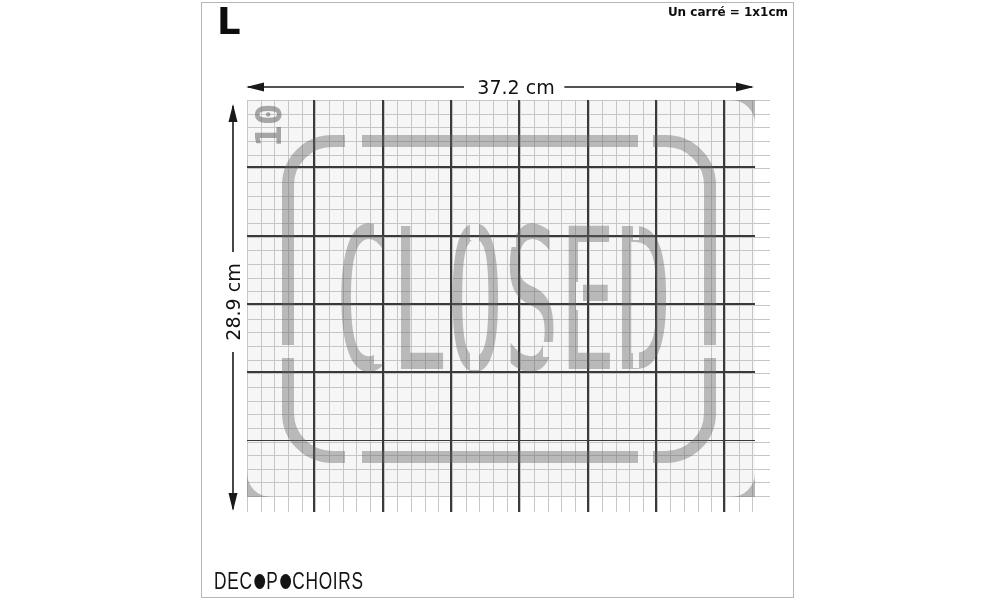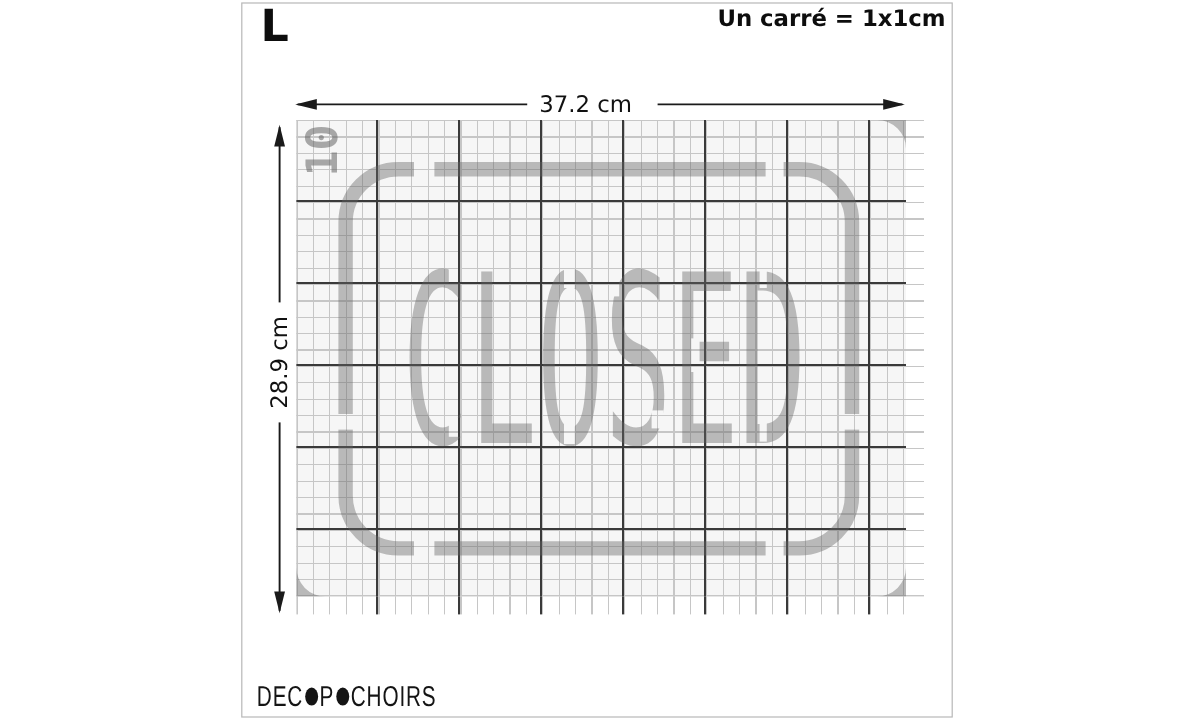--- a/index.html
+++ b/index.html
@@ -1,38 +1,38 @@
 <!DOCTYPE html>
 <html><head>
 <meta charset="utf-8">
 <style>
   html,body{margin:0;padding:0;background:#ffffff;}
   .stage{position:relative;width:1000px;height:600px;background:#ffffff;overflow:hidden;
          font-family:"DejaVu Sans","Liberation Sans",sans-serif;color:#111;}
   .panel{position:absolute;left:201px;top:2px;width:591px;height:594px;
          background:#ffffff;border:1px solid #b7b7b7;}
   .size-letter{position:absolute;left:217px;top:2px;font-size:37px;font-weight:bold;color:#0d0d0d;line-height:1.1;}
-  .scale-note{position:absolute;right:212px;top:5px;font-size:19px;font-weight:bold;color:#0d0d0d;text-align:center;}
+  .scale-note{position:absolute;right:212px;top:5px;font-size:12px;font-weight:bold;color:#0d0d0d;text-align:center;}
   .grid{position:absolute;left:247px;top:100px;width:508px;height:397px;
         background-color:#f6f6f6;
         background-image:
           repeating-linear-gradient(to right, transparent 0 66.5px, #3a3a3a 66.5px 68.3px),
           repeating-linear-gradient(to bottom, transparent 0 66.5px, #3a3a3a 66.5px 68.3px),
           repeating-linear-gradient(to right, #c6c6c6 0 1px, transparent 1px 13.66px),
           repeating-linear-gradient(to bottom, #c6c6c6 0 1px, transparent 1px 13.66px);}
   .grid-fringe-bottom{position:absolute;left:247px;top:497px;width:508px;height:15px;
         background-image:
           repeating-linear-gradient(to right, transparent 0 66.5px, #3a3a3a 66.5px 68.3px),
           repeating-linear-gradient(to right, #c6c6c6 0 1px, transparent 1px 13.66px);}
   .grid-fringe-right{position:absolute;left:755px;top:100px;width:15px;height:397px;
         background-image:
           repeating-linear-gradient(to bottom, #c6c6c6 0 1px, transparent 1px 13.66px);}
   .stencil-svg{position:absolute;left:247px;top:100px;width:508px;height:397px;}
   .annot-svg{position:absolute;left:0;top:0;width:1000px;height:600px;pointer-events:none;}
-  .dim-label-h{position:absolute;left:488px;top:87px;transform:translate(-50%,-50%);
+  .dim-label-h{position:absolute;left:516px;top:87px;transform:translate(-50%,-50%);
         font-size:19px;color:#111;background:#ffffff;padding:0 10px;white-space:nowrap;}
   .dim-label-v{position:absolute;left:233px;top:302px;transform:translate(-50%,-50%) rotate(-90deg);
         font-size:19px;color:#111;background:#ffffff;padding:0 10px;white-space:nowrap;}
   .logo{position:absolute;left:214px;top:567px;font-size:24px;letter-spacing:1px;color:#141414;
         transform:scaleX(0.72);transform-origin:left center;white-space:nowrap;
         font-family:"Liberation Sans",sans-serif;}
   .logo .logo-dot{display:inline-block;width:15px;height:15px;border-radius:50%;
         background:#141414;margin:0 2px 1px 2px;vertical-align:-1px;}
   .stencil-gray{fill:rgba(100,100,100,0.42);}
   .stencil-frame{fill:none;stroke:rgba(100,100,100,0.42);stroke-width:12;}

